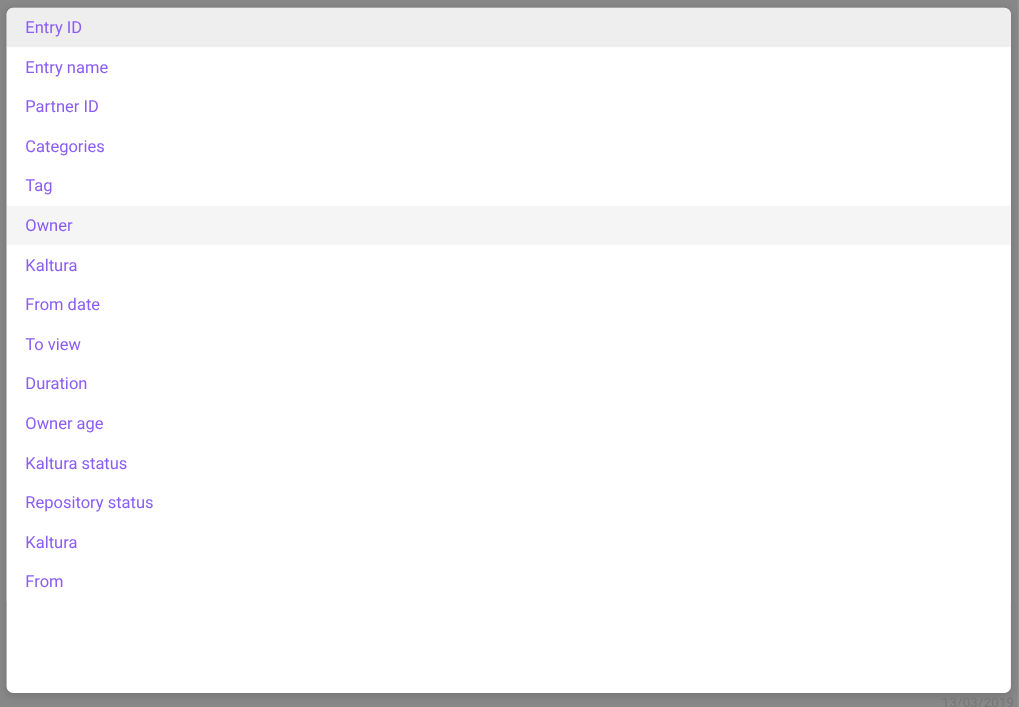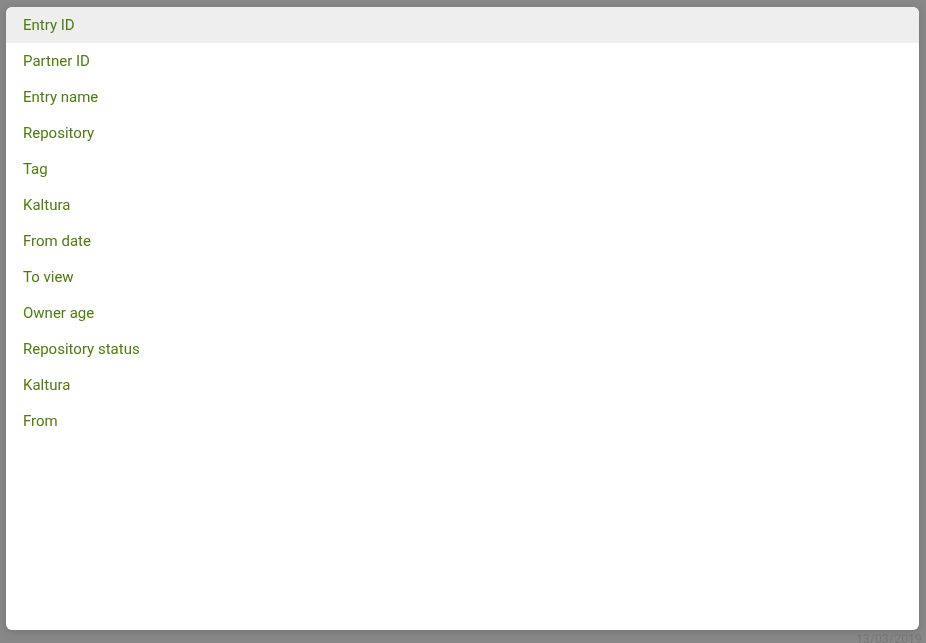--- a/index.html
+++ b/index.html
@@ -37,21 +37,21 @@
       overflow: hidden;
       box-shadow: 0 2px 8px rgba(0,0,0,0.15);
     }
     
     .dropdown-option {
       height: 36px;
       padding: 0 17px;
       display: flex;
       align-items: center;
       font-size: 15px;
-      color: #4d7c0f;
+      color: #8b5cf6;
       cursor: pointer;
       background: #fff;
     }
     
     .dropdown-option:first-child {
       background: #eeeeee;
       border-top-left-radius: 6px;
       border-top-right-radius: 6px;
     }
     
@@ -74,42 +74,51 @@
 </head>
 <body>
 
 <div class="backdrop"></div>
 
 <div class="dropdown-panel">
   <div class="dropdown-option">
     <span>Entry ID</span>
   </div>
   <div class="dropdown-option">
+    <span>Entry name</span>
+  </div>
+  <div class="dropdown-option">
     <span>Partner ID</span>
   </div>
   <div class="dropdown-option">
-    <span>Entry name</span>
-  </div>
-  <div class="dropdown-option">
-    <span>Repository</span>
+    <span>Categories</span>
   </div>
   <div class="dropdown-option">
     <span>Tag</span>
+  </div>
+  <div class="dropdown-option highlighted">
+    <span>Owner</span>
   </div>
   <div class="dropdown-option">
     <span>Kaltura</span>
   </div>
   <div class="dropdown-option">
     <span>From date</span>
   </div>
   <div class="dropdown-option">
     <span>To view</span>
   </div>
   <div class="dropdown-option">
+    <span>Duration</span>
+  </div>
+  <div class="dropdown-option">
     <span>Owner age</span>
+  </div>
+  <div class="dropdown-option">
+    <span>Kaltura status</span>
   </div>
   <div class="dropdown-option">
     <span>Repository status</span>
   </div>
   <div class="dropdown-option">
     <span>Kaltura</span>
   </div>
   <div class="dropdown-option">
     <span>From</span>
   </div>

